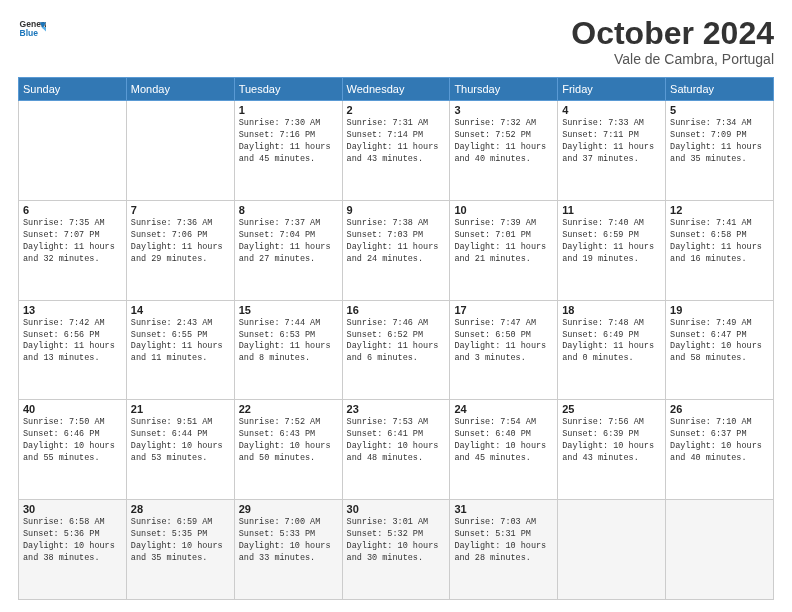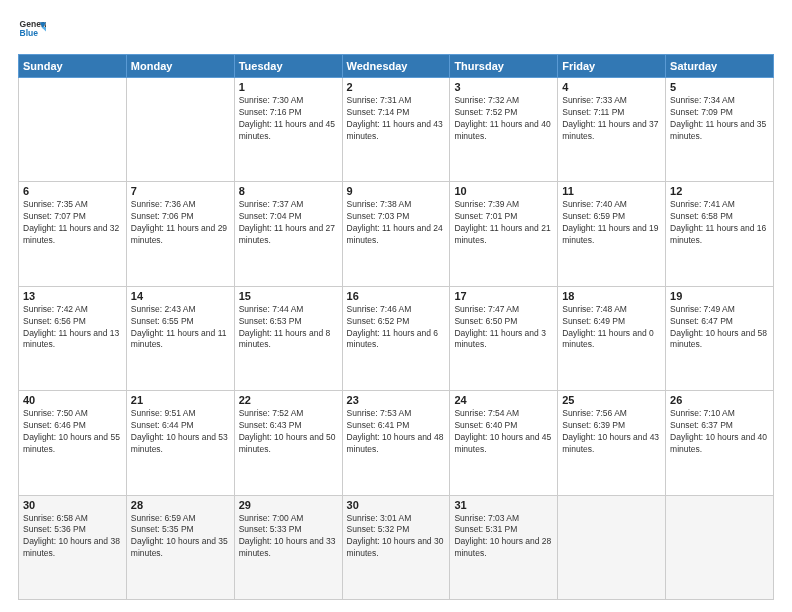--- a/index.html
+++ b/index.html
@@ -48,21 +48,21 @@
     .calendar {
       flex: 1;
       border-collapse: collapse;
       width: 100%;
       table-layout: fixed;
     }
     .calendar thead tr th {
       background-color: #3278b4;
       color: #fff;
       font-size: 11px;
-      font-weight: bold;
+      font-weight: normal;
       padding: 5px 4px;
       text-align: left;
       border: 1px solid #5a9ad4;
     }
     .calendar tbody tr td {
       vertical-align: top;
       border: 1px solid #ccc;
       padding: 3px 4px;
       font-size: 9px;
       color: #333;
@@ -75,39 +75,44 @@
     .day-number {
       font-size: 11px;
       font-weight: bold;
       color: #222;
       margin-bottom: 2px;
     }
     .day-info {
       font-size: 8.5px;
       color: #333;
       line-height: 1.4;
+      font-family: Liberation Mono, monospace;
     }
     .empty-cell {
       background: #f9f9f9;
     }
   </style>
 </head>
 <body>
 
 <div class="page">
   <div class="header">
     <div class="logo">
       <svg class="logo-icon" viewBox="0 0 36 36">
         <rect x="0" y="0" width="36" height="36" fill="white"></rect>
         <text x="2" y="14" font-size="11" font-weight="bold" fill="#333" font-family="Arial">General</text>
         <text x="2" y="26" font-size="11" font-weight="bold" fill="#1a75bb" font-family="Arial">Blue</text>
         <polygon points="28,8 36,8 32,16" fill="#1a75bb"></polygon>
         <polygon points="30,14 36,14 36,20" fill="#5ab0e8"></polygon>
       </svg>
 
+    </div>
+    <div class="title-block">
+      <div class="month-title">October 2024</div>
+      <div class="subtitle">Vale de Cambra, Portugal</div>
     </div>
   </div>
 
   <table class="calendar">
     <thead>
       <tr>
         <th>Sunday</th>
         <th>Monday</th>
         <th>Tuesday</th>
         <th>Wednesday</th>

